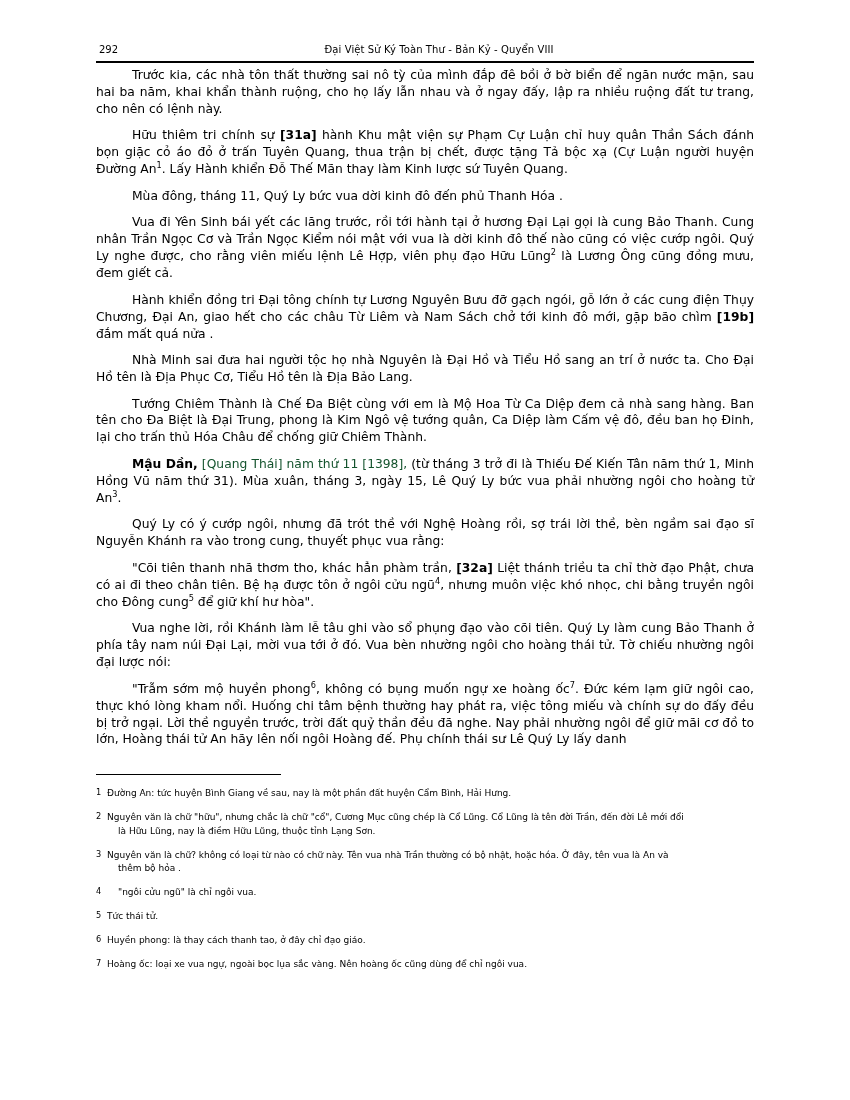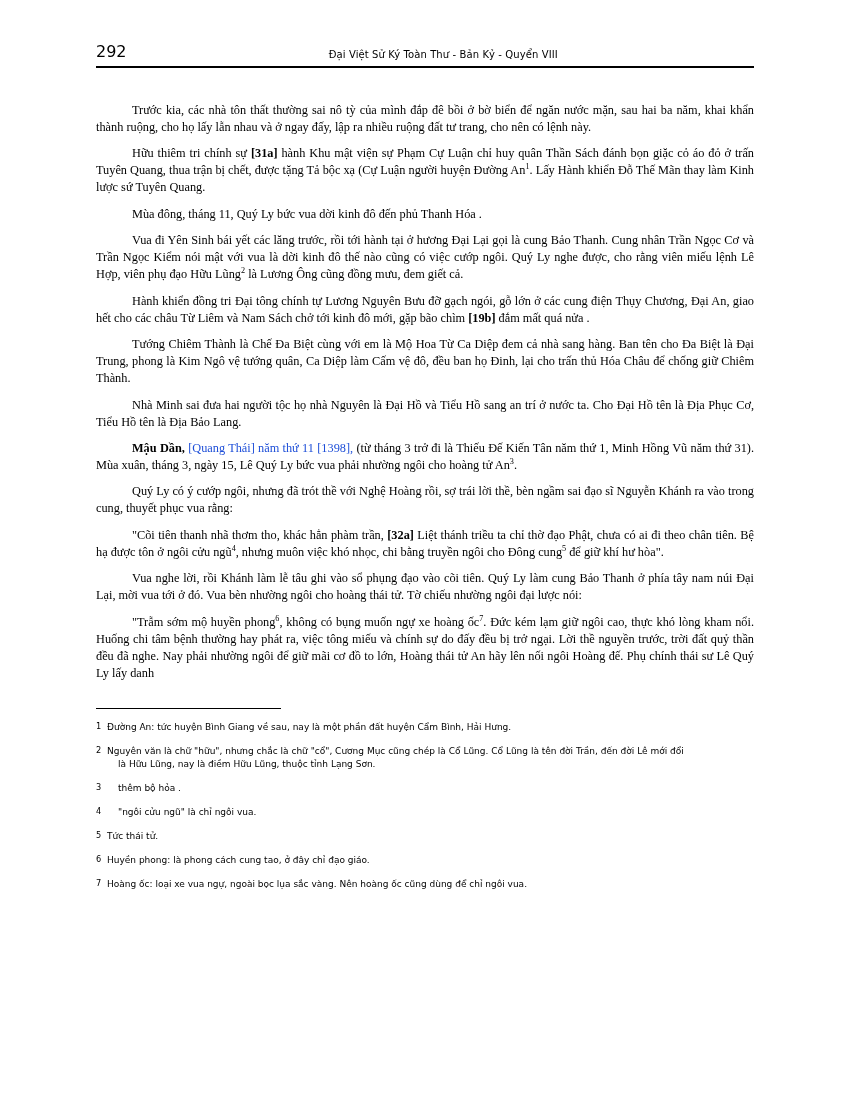--- a/index.html
+++ b/index.html
@@ -24,51 +24,51 @@
     padding: 44px 96px 0 96px;
   }
   
   .header {
     display: flex;
     align-items: flex-end;
     gap: 28px;
     padding-bottom: 3px;
   }
   .page-number {
-    font-size: 16px;
+    font-size: 10px;
     line-height: 1;
     min-width: 22px;
+    text-align: right;
   }
   .header-title {
     flex: 1;
     text-align: center;
     font-size: 10px;
     line-height: 1.1;
     letter-spacing: 0.1px;
     padding-right: 22px;
   }
   .header-rule {
     border-top: 2.1px solid #000;
     margin-top: 3px;
   }
   
   .body {
-    margin-top: 34px;
-    font-family: Liberation Serif, serif;
+    margin-top: 4px;
   }
   p.para {
     margin: 0 0 9.5px 0;
     font-size: 12.3px;
     line-height: 1.38;
     text-align: justify;
     text-indent: 36px;
     hyphens: none;
   }
   .bold { font-weight: bold; }
-  .gray { color: #1d4ed8; }
+  .gray { color: #14532d; }
   sup {
     font-size: 8.2px;
     vertical-align: super;
     line-height: 0;
   }
   
   .footnote-sep {
     width: 185px;
     border-top: 1.2px solid #000;
     margin: 26px 0 12px 0;
@@ -110,23 +110,23 @@
     <p class="para"><span>Trước kia, các nhà tôn thất thường sai nô tỳ của mình đắp đê bồi ở bờ biển để ngăn nước mặn, sau hai ba năm, khai khẩn thành ruộng, cho họ lấy lẫn nhau và ở ngay đấy, lập ra nhiều ruộng đất tư trang, cho nên có lệnh này.</span></p>
 
     <p class="para"><span>Hữu thiêm tri chính sự </span><span class="bold">[31a]</span><span> hành Khu mật viện sự Phạm Cự Luận chỉ huy quân Thần Sách đánh bọn giặc cỏ áo đỏ ở trấn Tuyên Quang, thua trận bị chết, được tặng Tả bộc xạ (Cự Luận người huyện Đường An</span><sup>1</sup><span>. Lấy Hành khiển Đỗ Thế Mãn thay làm Kinh lược sứ Tuyên Quang.</span></p>
 
     <p class="para"><span>Mùa đông, tháng 11, Quý Ly bức vua dời kinh đô đến phủ Thanh Hóa .</span></p>
 
     <p class="para"><span>Vua đi Yên Sinh bái yết các lăng trước, rồi tới hành tại  ở hương Đại Lại gọi là cung Bảo Thanh. Cung nhân Trần Ngọc Cơ và Trần Ngọc Kiểm nói mật với vua là dời kinh đô thế nào cũng có việc cướp ngôi. Quý Ly nghe được, cho rằng viên miếu lệnh Lê Hợp, viên phụ đạo Hữu Lũng</span><sup>2</sup><span> là Lương Ông cũng đồng mưu, đem giết cả.</span></p>
 
     <p class="para"><span>Hành khiển đồng tri Đại tông chính tự Lương Nguyên Bưu đỡ gạch ngói, gỗ lớn ở các cung điện Thụy Chương, Đại An, giao hết cho các châu Từ Liêm và Nam Sách chở tới kinh đô mới, gặp bão chìm </span><span class="bold">[19b]</span><span> đắm mất quá nửa .</span></p>
 
+    <p class="para"><span>Nhà Minh sai đưa hai người tộc họ nhà Nguyên là Đại Hồ và Tiểu Hồ sang an trí ở nước ta. Cho Đại Hồ tên là Địa Phục Cơ, Tiểu Hồ tên là Địa Bảo Lang.</span></p>
+
     <p class="para"><span>Tướng Chiêm Thành là Chế Đa Biệt cùng với em là Mộ Hoa Từ Ca Diệp đem cả nhà sang hàng. Ban tên cho Đa Biệt là Đại Trung, phong là Kim  Ngô vệ tướng quân, Ca Diệp làm Cấm vệ đô, đều ban họ Đinh, lại cho trấn thủ Hóa Châu để chống giữ Chiêm Thành.</span></p>
-
-    <p class="para"><span>Nhà Minh sai đưa hai người tộc họ nhà Nguyên là Đại Hồ và Tiểu Hồ sang an trí ở nước ta. Cho Đại Hồ tên là Địa Phục Cơ, Tiểu Hồ tên là Địa Bảo Lang.</span></p>
 
     <p class="para"><span class="bold">Mậu Dần,</span><span class="gray"> [Quang Thái] năm thứ 11 [1398],</span><span> (từ tháng 3 trở đi là Thiếu Đế Kiến Tân năm thứ 1, Minh Hồng Vũ năm thứ 31). Mùa xuân, tháng 3, ngày 15, Lê Quý Ly bức vua phải nhường ngôi cho hoàng tử An</span><sup>3</sup><span>.</span></p>
 
     <p class="para"><span>Quý Ly có ý cướp ngôi, nhưng đã trót thề với Nghệ Hoàng rồi, sợ trái lời thề, bèn ngầm sai đạo sĩ Nguyễn Khánh ra vào trong cung, thuyết phục vua rằng:</span></p>
 
     <p class="para"><span>"Cõi tiên thanh nhã thơm tho, khác hẳn phàm trần, </span><span class="bold">[32a]</span><span> Liệt thánh triều ta chỉ thờ đạo Phật, chưa có ai đi theo chân tiên. Bệ hạ được tôn ở ngôi cửu ngũ</span><sup>4</sup><span>, nhưng muôn việc khó nhọc, chi bằng truyền ngôi cho Đông cung</span><sup>5</sup><span> để giữ khí hư hòa".</span></p>
 
     <p class="para"><span>Vua nghe lời, rồi Khánh làm lễ tâu ghi vào sổ phụng đạo vào cõi tiên. Quý Ly làm cung Bảo Thanh ở phía tây nam núi Đại Lại, mời vua tới ở đó. Vua bèn nhường ngôi cho hoàng thái tử. Tờ chiếu nhường ngôi đại lược nói:</span></p>
 
     <p class="para"><span>"Trẫm sớm mộ huyền phong</span><sup>6</sup><span>, không có bụng muốn ngự xe hoàng ốc</span><sup>7</sup><span>. Đức kém lạm giữ ngôi cao, thực khó lòng kham nổi. Huống chi tâm bệnh thường hay phát ra, việc tông miếu và chính sự do đấy đều bị trở ngại. Lời thề nguyền trước, trời đất quỷ thần đều đã nghe. Nay phải nhường ngôi để giữ mãi cơ đồ to lớn, Hoàng thái tử An hãy lên nối ngôi Hoàng đế. Phụ chính thái sư Lê Quý Ly lấy danh</span></p>
@@ -142,36 +142,36 @@
       <div class="fn-text"><span>Đường An: tức huyện Bình Giang về sau, nay là một phần đất huyện Cẩm Bình, Hải Hưng.</span></div>
     </div>
 
     <div class="footnote">
       <div class="fn-mark">2</div>
       <div class="fn-text"><span>Nguyên văn là chữ "hữu", nhưng chắc là chữ "cổ", Cương Mục cũng chép là Cổ Lũng. Cổ Lũng là tên đời Trần, đến đời Lê mới đổi</span><span class="ind">là Hữu Lũng, nay là điềm Hữu Lũng, thuộc tỉnh Lạng Sơn.</span></div>
     </div>
 
     <div class="footnote">
       <div class="fn-mark">3</div>
-      <div class="fn-text"><span class="ind">thêm bộ hỏa .</span></div>
+      <div class="fn-text"><span>Nguyên văn là chữ? không có loại từ nào có chữ này. Tên vua nhà Trần thường có bộ nhật, hoặc hóa. Ở đây, tên vua là An và</span><span class="ind">thêm bộ hỏa .</span></div>
     </div>
 
     <div class="footnote">
       <div class="fn-mark">4</div>
       <div class="fn-text"><span class="ind">"ngôi cửu ngũ" là chỉ ngôi vua.</span></div>
     </div>
 
     <div class="footnote">
       <div class="fn-mark">5</div>
       <div class="fn-text"><span>Tức thái tử.</span></div>
     </div>
 
     <div class="footnote">
       <div class="fn-mark">6</div>
-      <div class="fn-text"><span>Huyền phong: là phong cách cung tao, ở đây chỉ đạo giáo.</span></div>
+      <div class="fn-text"><span>Huyền phong: là thay cách thanh tao, ở đây chỉ đạo giáo.</span></div>
     </div>
 
     <div class="footnote">
       <div class="fn-mark">7</div>
       <div class="fn-text"><span>Hoàng ốc: loại xe vua ngự, ngoài bọc lụa sắc vàng. Nên hoàng ốc cũng dùng để chỉ ngôi vua.</span></div>
     </div>
 
   </div>
 
 </div>

